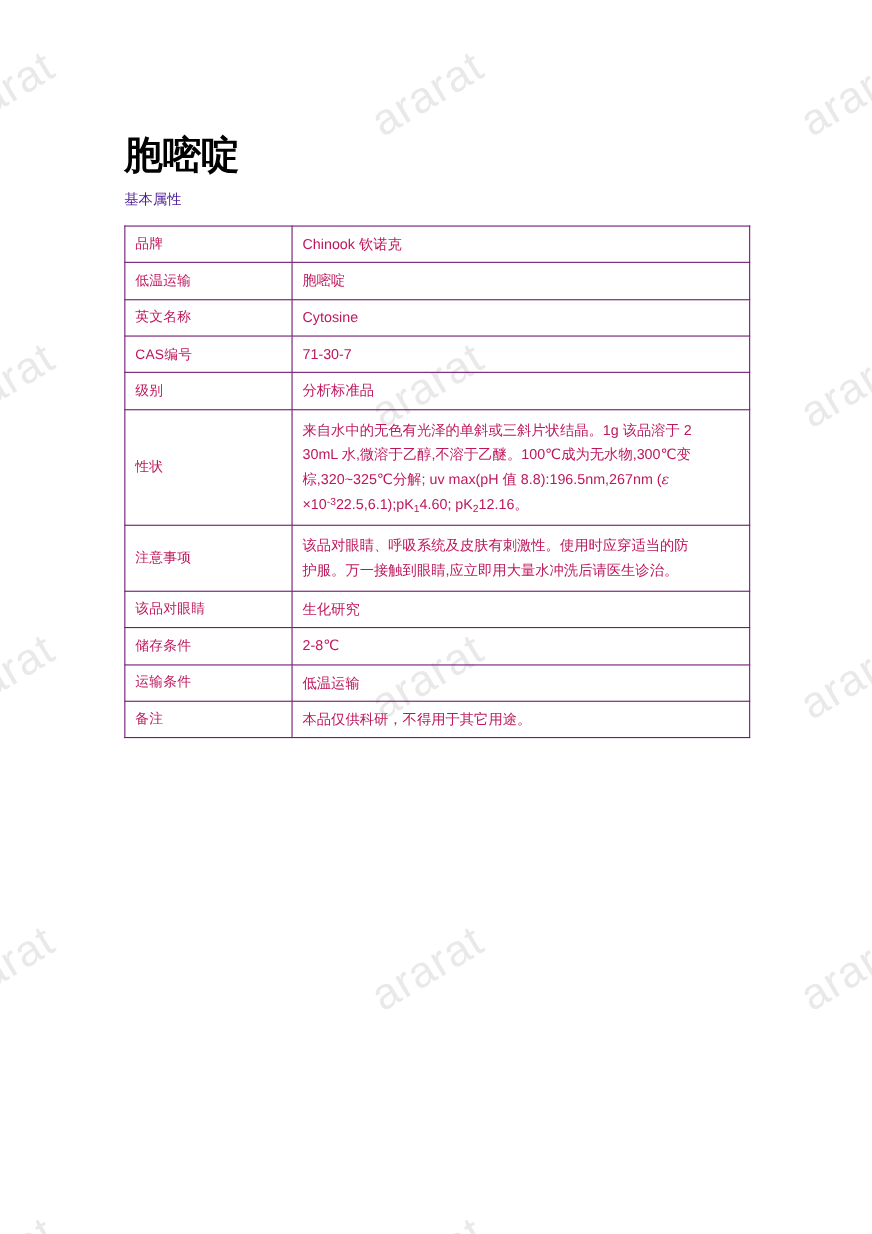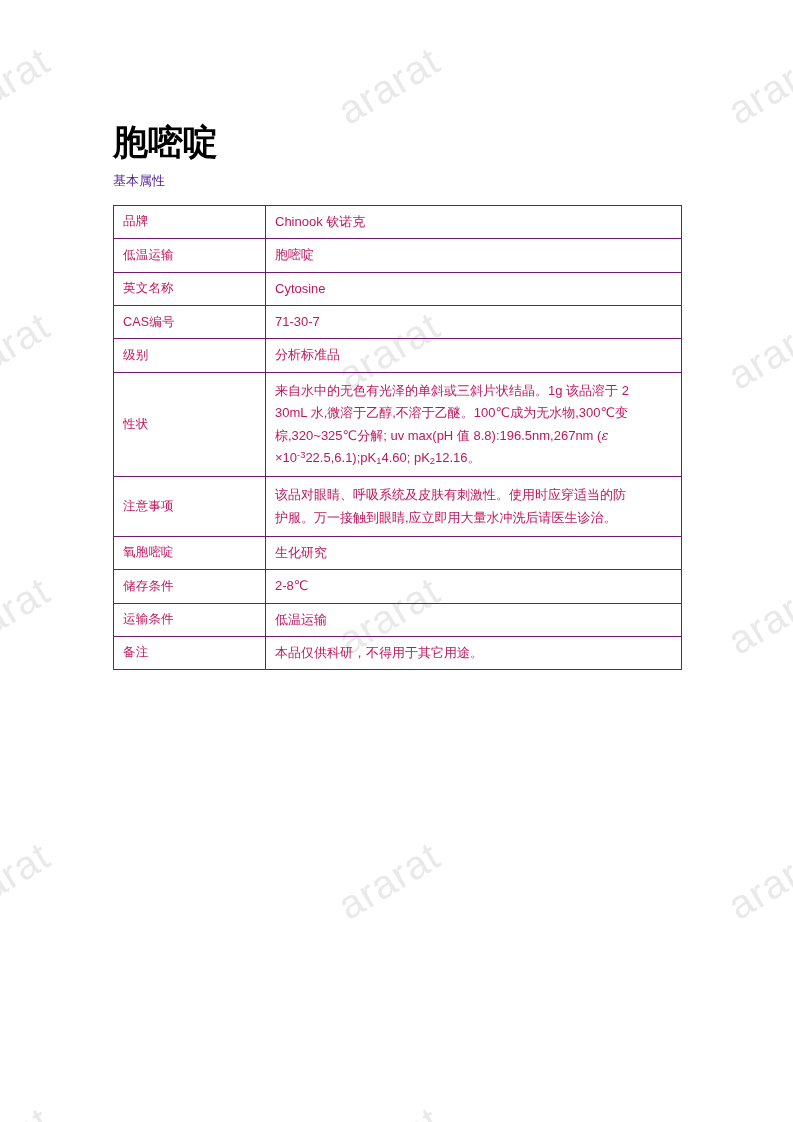--- a/index.html
+++ b/index.html
@@ -174,21 +174,21 @@
         </td>
       </tr>
       <tr class="row-tall">
         <td class="cell-label">注意事项</td>
         <td class="cell-value">
           <span>该品对眼睛、呼吸系统及皮肤有刺激性。使用时应穿适当的防</span><br>
           <span>护服。万一接触到眼睛,应立即用大量水冲洗后请医生诊治。</span>
         </td>
       </tr>
       <tr>
-        <td class="cell-label">氧胞嘧啶</td>
+        <td class="cell-label">该品对眼睛</td>
         <td class="cell-value">生化研究</td>
       </tr>
       <tr>
         <td class="cell-label">储存条件</td>
         <td class="cell-value">2-8℃</td>
       </tr>
       <tr>
         <td class="cell-label">运输条件</td>
         <td class="cell-value">低温运输</td>
       </tr>

